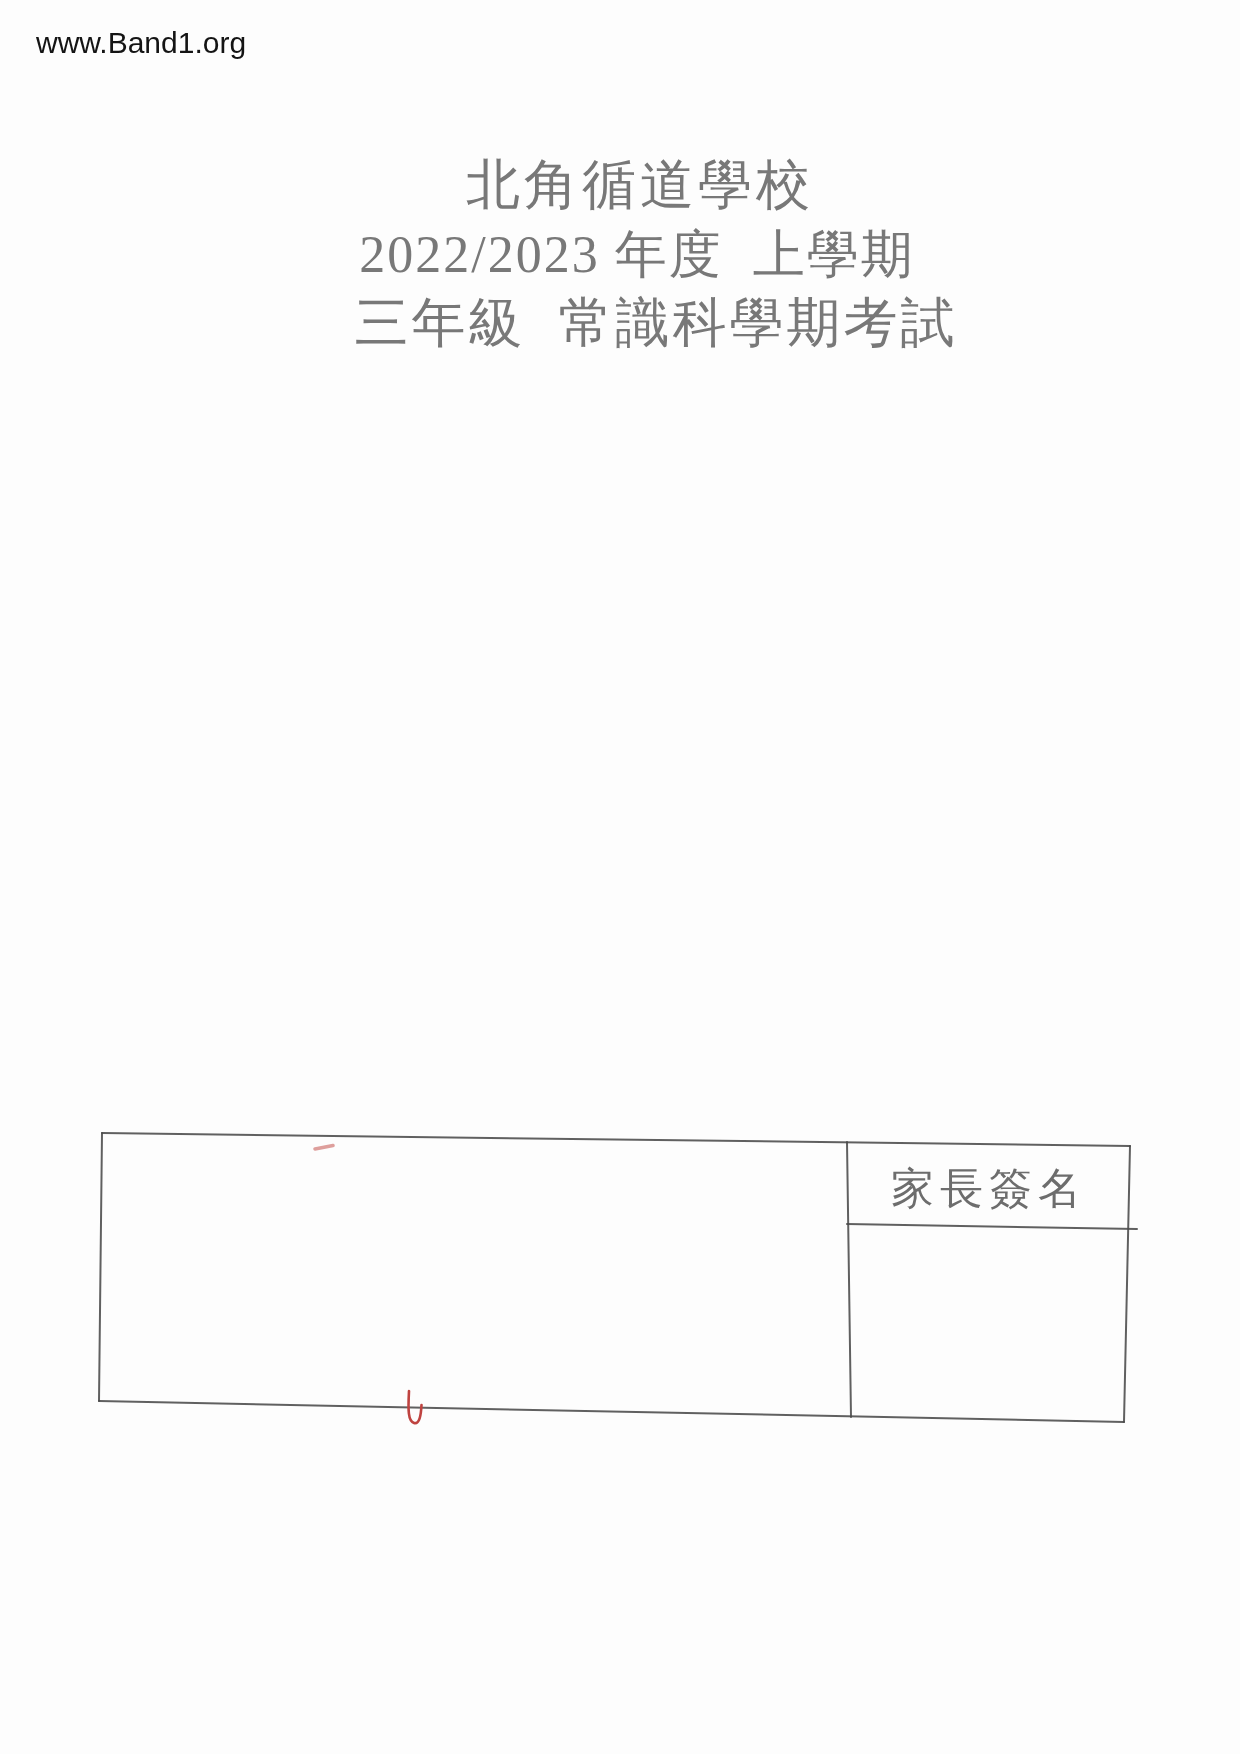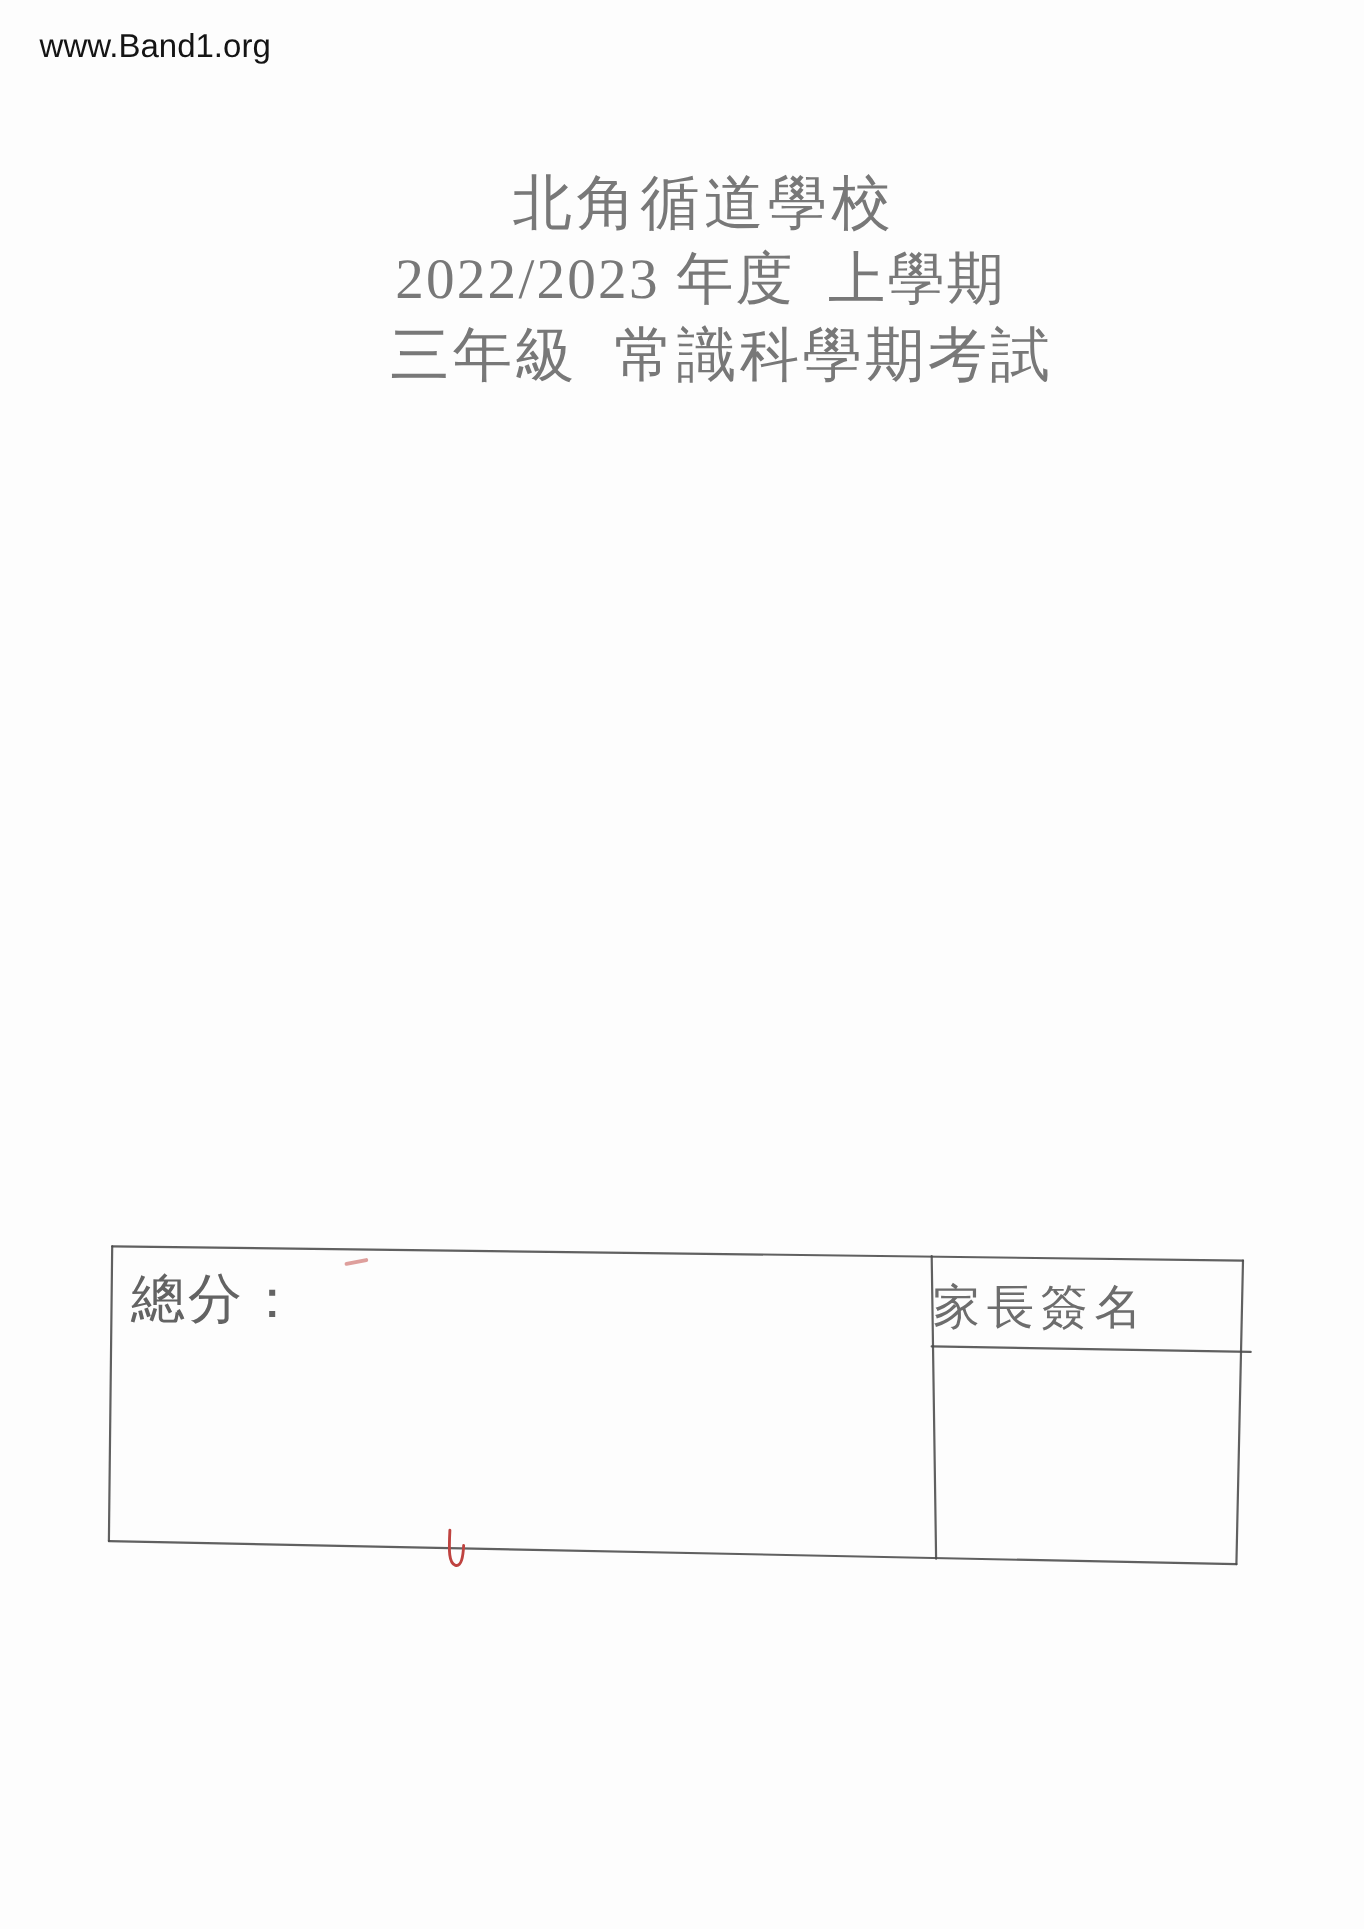--- a/index.html
+++ b/index.html
@@ -39,21 +39,21 @@
   .total-label {
     left: 119px; top: 1148px;
     font-size: 49px;
     color: #636363;
     letter-spacing: 3px;
     white-space: pre;
   }
   .parent-sign-label {
     left: 848px; top: 1160px;
     width: 282px;
-    text-align: left;
+    text-align: center;
     font-size: 43px;
     color: #6d6d6d;
     letter-spacing: 6px;
     white-space: pre;
   }
   svg.overlay {
     position: absolute;
     left: 0; top: 0;
     width: 1240px; height: 1754px;
     pointer-events: none;
@@ -69,21 +69,20 @@
 
   <div class="abs watermark">www.Band1.org</div>
 
   <div class="abs title-line title-school">北角循道學校</div>
 
   <div class="abs title-line title-yearterm">2022/2023 年度  上學期</div>
 
   <div class="abs title-line title-exam">三年級  常識科學期考試</div>
 
 
-  <div class="abs total-label">總分：</div>
 
   <div class="abs parent-sign-label">家長簽名</div>
 
   <svg class="overlay" viewBox="0 0 1240 1754" xmlns="http://www.w3.org/2000/svg">
 
     <line class="scan-line" x1="102" y1="1133" x2="1130" y2="1146"></line>
     <line class="scan-line" x1="102" y1="1133" x2="99" y2="1401"></line>
     <line class="scan-line" x1="99" y1="1401" x2="1124" y2="1422"></line>
     <line class="scan-line" x1="1130" y1="1146" x2="1124" y2="1422"></line>
 

